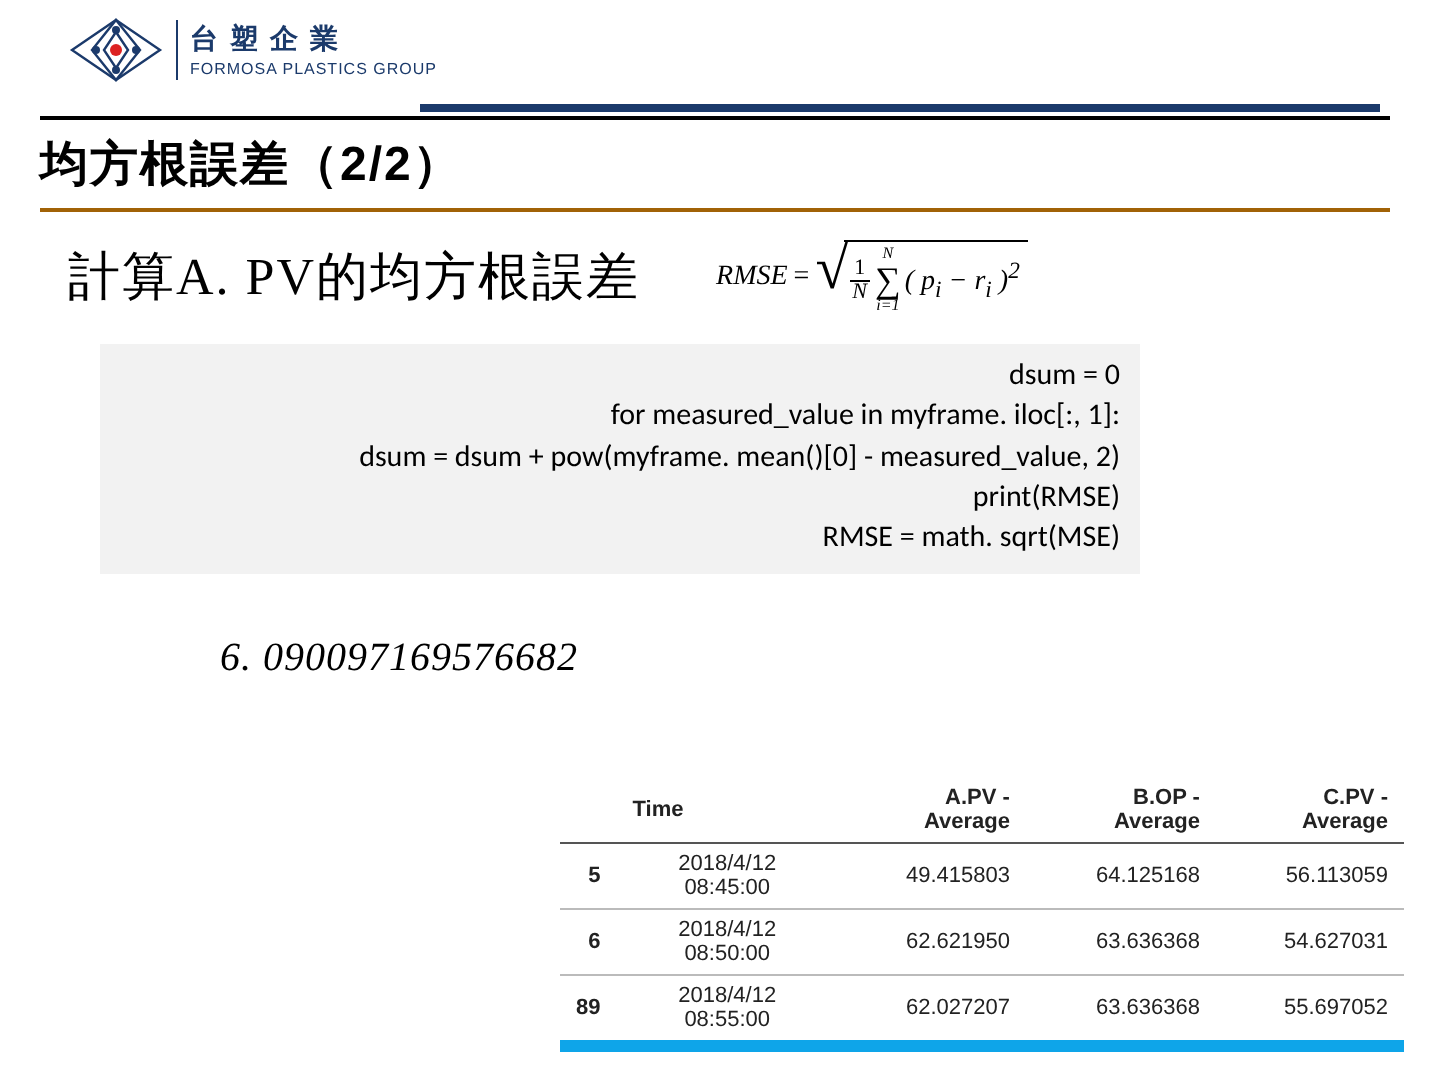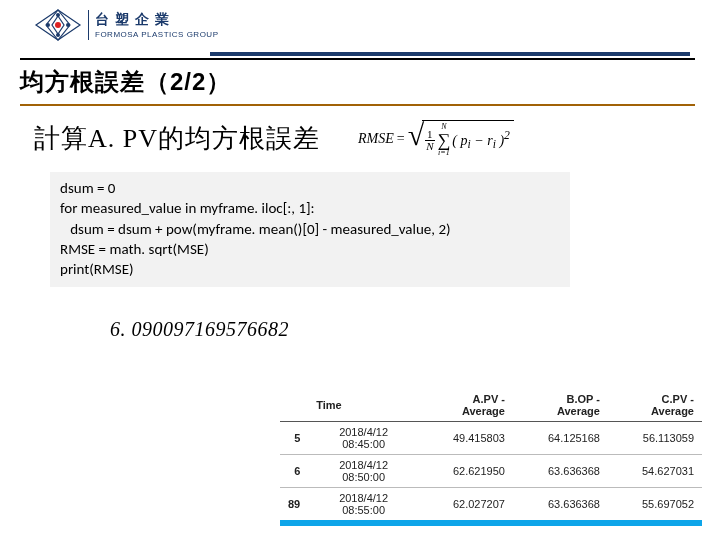--- a/index.html
+++ b/index.html
@@ -140,20 +140,21 @@
     position: absolute;
     top: 172px;
     left: 50px;
     width: 520px;
     background: #f2f2f2;
     padding: 6px 10px 8px 10px;
     font-family: Calibri, Arial, sans-serif;
     font-size: 15px;
     line-height: 1.35;
     color: #000;
+    text-align: right;
   }
   .output {
     position: absolute;
     top: 318px;
     left: 110px;
     font-family: "DFKai-SB", "KaiTi", serif;
     font-style: italic;
     font-size: 20px;
     letter-spacing: 0.5px;
   }
@@ -246,22 +247,22 @@
         </span>
       </span>
     </span>
   </div>
 </div>
 
 <div class="code-block">
   <div>dsum = 0</div>
   <div>for measured_value in myframe. iloc[:, 1]:</div>
   <div>&nbsp;&nbsp;&nbsp;dsum = dsum + pow(myframe. mean()[0] - measured_value, 2)</div>
+  <div>print(RMSE)</div>
   <div>RMSE = math. sqrt(MSE)</div>
-  <div>print(RMSE)</div>
 </div>
 
 <div class="output">6. 090097169576682</div>
 
 <div class="table-wrap">
   <table>
     <thead>
       <tr>
         <th></th>
         <th>Time</th>

